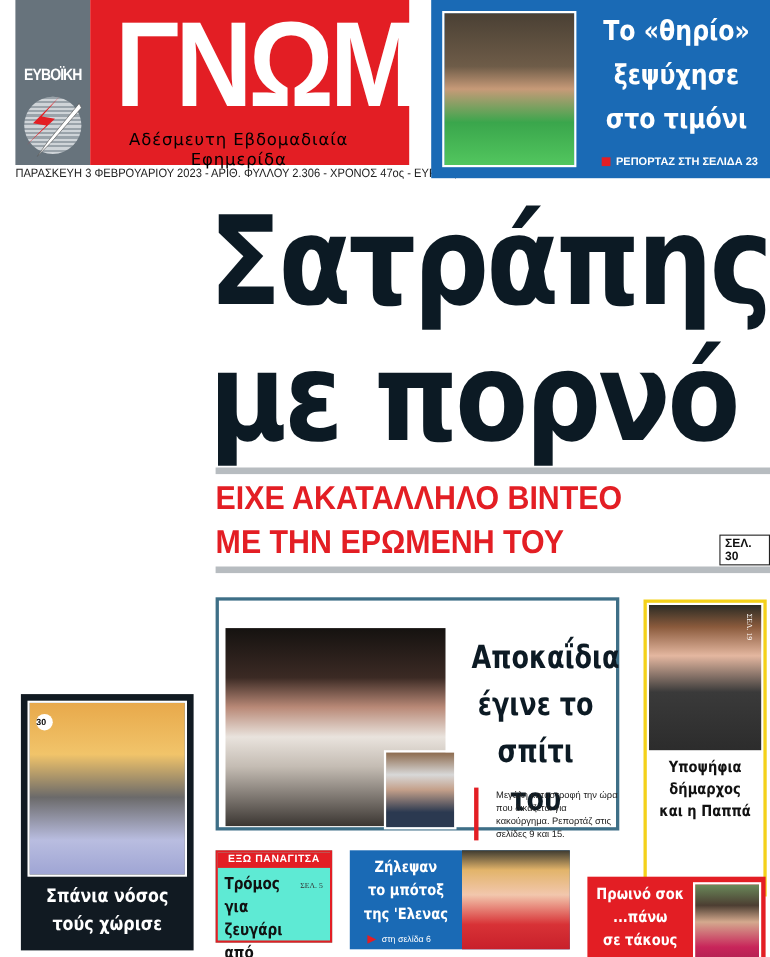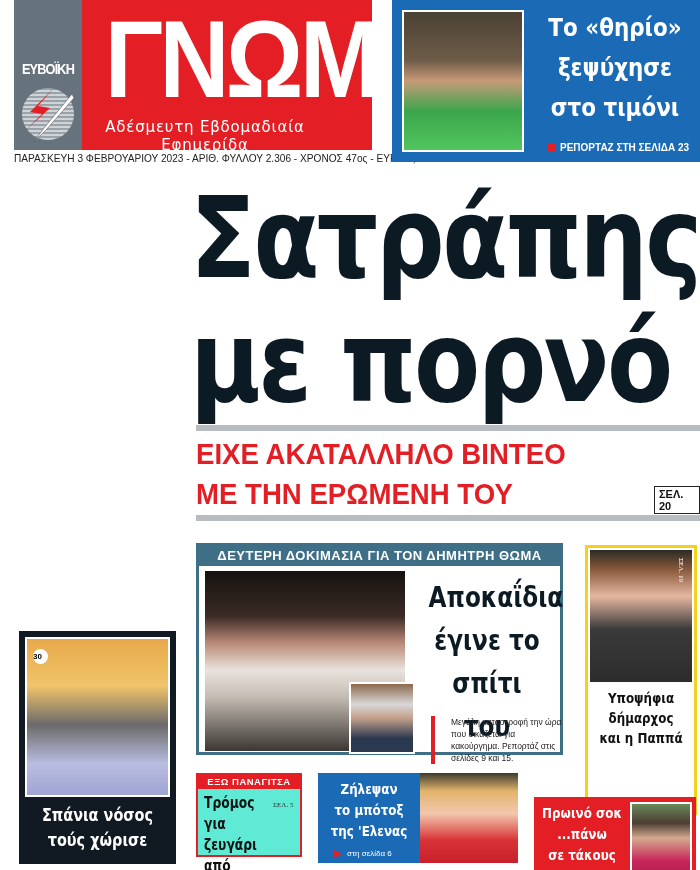--- a/index.html
+++ b/index.html
@@ -6,21 +6,21 @@
 html,body{width:700px;height:870px;background:#fff;overflow:hidden;font-family:"DejaVu Sans",sans-serif}
 .page{position:relative;width:700px;height:870px;background:#fff}
 .abs{position:absolute}
 
 .mast-grey{left:14px;top:0;width:68px;height:150px;background:#67737c}
 .mast-grey .sub{position:absolute;top:60px;left:0;width:68px;text-align:center;color:#fff;font:bold 15px "Liberation Sans",sans-serif;letter-spacing:-1px;transform:scaleX(.85)}
 .logo-circle{position:absolute;left:8px;top:88px;width:52px;height:52px;border-radius:50%;background:repeating-linear-gradient(0deg,#cfd4d8 0 2px,#9aa3aa 2px 4px)}
 .bolt{position:absolute;left:10px;top:88px;width:50px;height:56px}
 .mast-red{left:82px;top:0;width:290px;height:150px;background:#e31e24}
 .mast-red .title{position:absolute;left:6px;top:4px;width:280px;text-align:center;color:#fff;font:bold 110px/1 "Liberation Sans",sans-serif;letter-spacing:-4px;transform:scaleX(.88);transform-origin:center}
-.mast-red .tagline{position:absolute;left:4px;width:238px;top:118px;text-align:center;color:#ffffff;font:15px "DejaVu Sans",sans-serif;letter-spacing:.8px}
+.mast-red .tagline{position:absolute;left:16px;width:238px;top:118px;text-align:center;color:#000000;font:15px "DejaVu Sans",sans-serif;letter-spacing:.8px}
 .dateline{left:14px;top:152px;width:370px;font:11px "Liberation Sans",sans-serif;color:#222;transform:scaleX(.92);transform-origin:left;white-space:nowrap}
 
 .promo-top{left:392px;top:0;width:308px;height:162px;background:#1a6ab5}
 .promo-top .photo{position:absolute;left:10px;top:10px;width:122px;height:142px;border:2px solid #fff;background:linear-gradient(180deg,#4a4034 0%,#6e5c48 35%,#c79a78 50%,#3aa64c 72%,#52c65e 100%)}
 .promo-top .head{position:absolute;left:140px;top:8px;width:166px;text-align:center;color:#fff;font:bold 25px/40px "DejaVu Sans",sans-serif;transform:scaleX(.86)}
 .promo-top .ref{position:absolute;left:155px;top:142px;color:#fff;font:bold 10px "Liberation Sans",sans-serif;white-space:nowrap}
 .sq-red{display:inline-block;width:8px;height:8px;background:#e31e24;margin-right:5px;vertical-align:middle}
 
 .vintage{left:19px;top:186px;width:156px;height:423px;border:3px solid #f4d11a;background:#fff}
 .vintage .img{position:absolute;left:3px;top:3px;width:144px;height:322px;background:linear-gradient(180deg,#e9e6e0 0%,#c8c3ba 20%,#514b45 35%,#3a3530 60%,#8a857c 80%,#c9c5bc 100%)}
@@ -97,25 +97,24 @@
 
   <div class="abs mainhead">
     <div>Σατράπης</div>
     <div>με πορνό</div>
   </div>
   <div class="abs rule" style="top:425px;width:504px"></div>
   <div class="abs subhead">
     <div>ΕΙΧΕ ΑΚΑΤΑΛΛΗΛΟ ΒΙΝΤΕΟ</div>
     <div>ΜΕ ΤΗΝ ΕΡΩΜΕΝΗ ΤΟΥ</div>
   </div>
-  <div class="abs selbox">ΣΕΛ. 20</div>
+  <div class="abs selbox">ΣΕΛ. 30</div>
   <div class="abs rule" style="top:515px;width:504px"></div>
 
   <div class="abs fire">
-    <div class="bar">ΔΕΥΤΕΡΗ ΔΟΚΙΜΑΣΙΑ ΓΙΑ ΤΟΝ ΔΗΜΗΤΡΗ ΘΩΜΑ</div>
     <div class="img"></div>
     <div class="inset"></div>
     <div class="head">
       <div>Αποκαΐδια</div>
       <div>έγινε το</div>
       <div>σπίτι του</div>
     </div>
     <div class="txt">Μεγάλη καταστροφή την ώρα που δικάζεται για κακούργημα. Ρεπορτάζ στις σελίδες 9 και 15.</div>
   </div>
 

